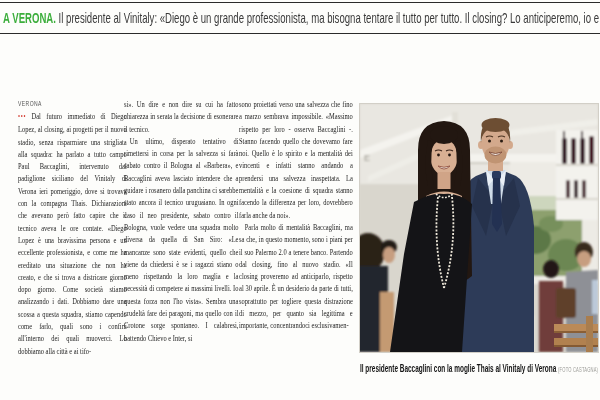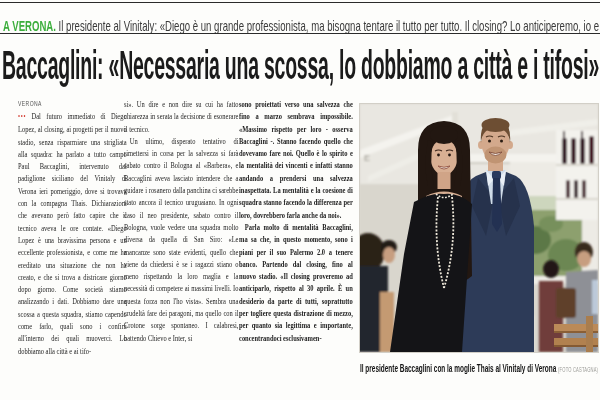--- a/index.html
+++ b/index.html
@@ -4,37 +4,37 @@
 <style>
   html,body{margin:0;padding:0;}
   body{width:600px;height:400px;overflow:hidden;background:#fdfdfb;
        font-family:"Liberation Sans", sans-serif;}
   .page{position:relative;width:600px;height:400px;background:#fdfdfb;}
 
   .rule{position:absolute;left:0;width:600px;height:1px;background:#2b2b2b;}
   .rule-top{top:2px;}
   .rule-mid{top:33px;}
 
-  .kicker{position:absolute;left:3px;top:9px;width:596px;height:22px;overflow:hidden;margin-top:8px;}
+  .kicker{position:absolute;left:3px;top:9px;width:596px;height:22px;overflow:hidden;}
   .fitx{display:inline-block;white-space:nowrap;transform-origin:0 0;}
   .kicker .fitx{font-size:14.5px;color:#3a3a3a;letter-spacing:0;}
   .kicker-loc{color:var(--kicker-accent,#3cae3c);font-weight:bold;}
 
   .headline{position:absolute;left:2px;top:42px;width:597px;height:48px;overflow:hidden;}
   .headline .fitx{font-size:41px;font-weight:bold;color:#1b1b1b;letter-spacing:-0.5px;line-height:46px;}
 
   .col{position:absolute;top:98px;overflow:hidden;}
   .col-inner{transform:scaleX(0.72);transform-origin:0 0;
              font-family:"Liberation Serif", serif;font-size:9px;line-height:12.3px;
              color:#1d1d1d;text-align:justify;}
   .col1{left:18px;width:109px;height:292px;}
   .col1 .col-inner{width:151px;}
   .col2{left:124px;width:115px;height:266px;}
   .col2 .col-inner{width:159px;}
-  .col3{left:239px;width:114px;height:276px;font-weight:bold;}
+  .col3{left:239px;width:114px;height:276px;}
   .col3 .col-inner{width:158px;}
   .col p{margin:0;}
   .col p.indent{text-indent:8px;}
   .dateline{font-family:"Liberation Sans", sans-serif;font-size:7px;color:#555;
             letter-spacing:0.6px;line-height:12px;}
   .bullets{color:var(--bullet-red,#d43d33);font-size:8px;letter-spacing:1px;}
 
   .photo{position:absolute;left:360px;top:104px;width:238px;height:248px;
          background:#dcd9d1;outline:1px solid #d2cfc7;}
   .photo svg{display:block;}
@@ -49,23 +49,20 @@
 <div class="page">
 
   <div class="rule rule-top"></div>
 
   <div class="kicker">
     <span class="fitx" style="transform: scaleX(0.661487);"><span class="kicker-loc">A VERONA.</span> <span>Il presidente al Vinitaly: «Diego è un grande professionista, ma bisogna tentare il tutto per tutto. Il closing? Lo anticiperemo, io e</span></span>
   </div>
 
   <div class="rule rule-mid"></div>
 
-  <div class="headline">
-    <span class="fitx" style="transform: scaleX(0.475318);">Baccaglini: «Necessaria una scossa, lo dobbiamo a città e i tifosi»</span>
-  </div>
 
   <div class="col col1">
     <div class="col-inner">
       <div class="dateline">VERONA</div>
       <p><span class="bullets">•••</span> <span>Dal futuro immediato di Diego Lopez, al closing, ai progetti per il nuovo stadio, senza risparmiare una strigliata alla squadra: ha parlato a tutto campo Paul Baccaglini, intervenuto dal padiglione siciliano del Vinitaly di Verona ieri pomeriggio, dove si trovava con la compagna Thais. Dichiarazioni che avevano però fatto capire che il tecnico aveva le ore contate. «Diego Lopez è una bravissima persona e un eccellente professionista, e come me ha ereditato una situazione che non ha creato, e che si trova a districare giorno dopo giorno. Come società stiamo analizzando i dati. Dobbiamo dare una scossa a questa squadra, stiamo capendo come farlo, quali sono i confini all'interno dei quali muoverci. Lo dobbiamo alla città e ai tifo-</span></p>
     </div>
   </div>
 
   <div class="col col2">
     <div class="col-inner">

